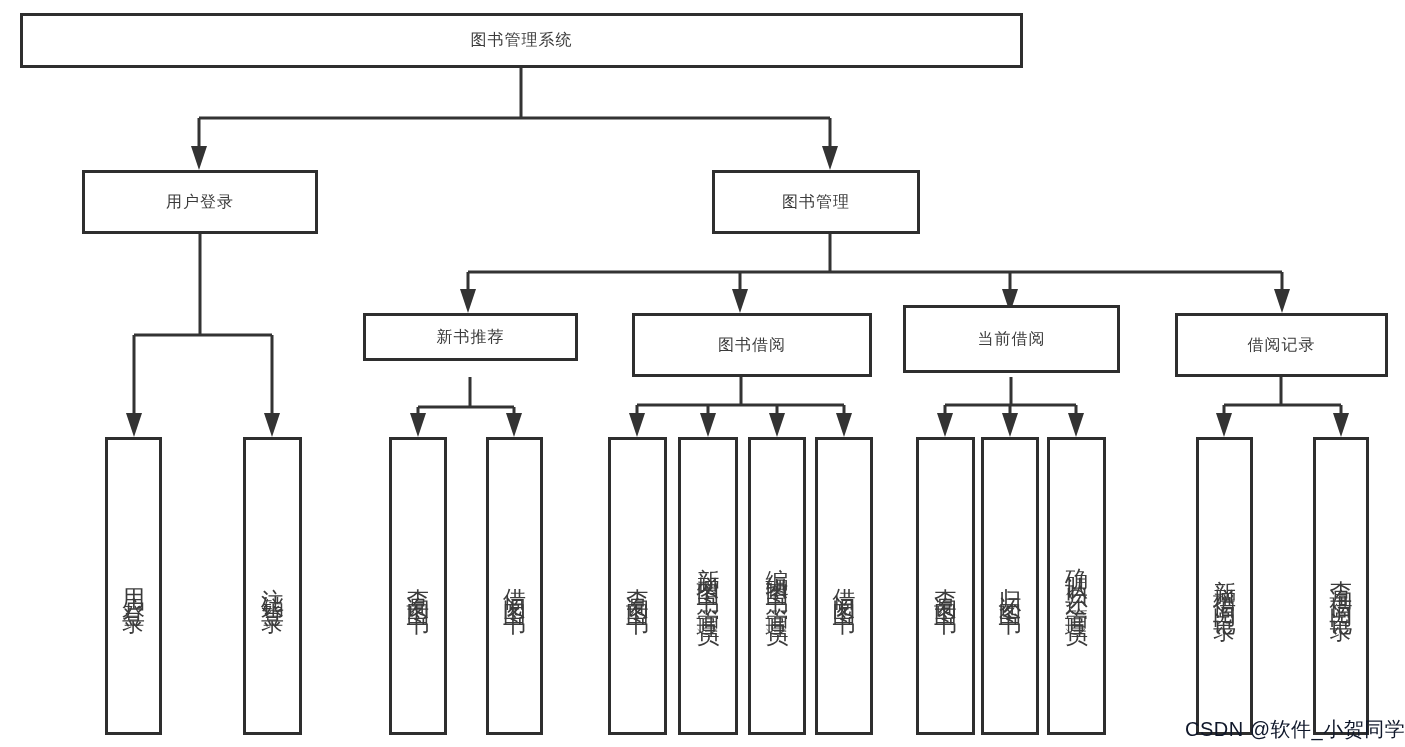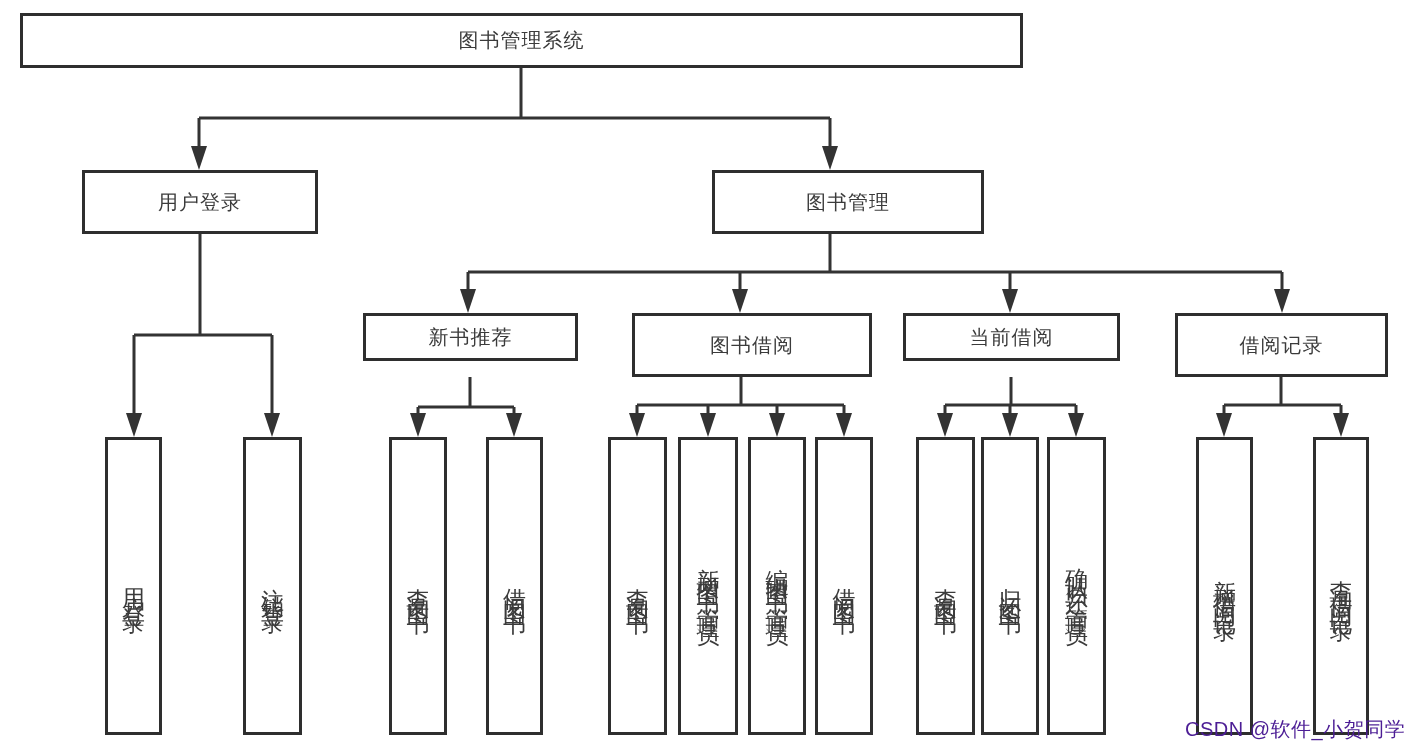--- a/index.html
+++ b/index.html
@@ -26,38 +26,38 @@
     position: absolute;
     box-sizing: border-box;
     border: 3px solid #2e2e2e;
     background: #ffffff;
     display: flex;
     align-items: center;
     justify-content: center;
     color: #3b3b3b;
   }
   .hbox {
-    font-size: 20px;
+    font-size: 16px;
     letter-spacing: 1px;
     align-items: center;
   }
   .vbox .vtext {
     writing-mode: vertical-rl;
     text-orientation: mixed;
     font-size: 23px;
     letter-spacing: 8px;
     line-height: 1;
     white-space: nowrap;
   }
   .watermark {
     position: absolute;
     left: 1185px;
     top: 716px;
     font-size: 20px;
-    color: #4c1d95;
+    color: #0f172a;
     letter-spacing: 0.5px;
     white-space: nowrap;
   }
 </style>
 </head>
 <body>
 
 <div id="canvas">
 
   <svg id="connectors" viewBox="0 0 1405 747" xmlns="http://www.w3.org/2000/svg">
@@ -93,31 +93,31 @@
     </g>
   </svg>
 
   <div class="node hbox" style="left:20px;top:13px;width:1003px;height:55px">
     <span>图书管理系统</span>
   </div>
 
   <div class="node hbox" style="left:82px;top:170px;width:236px;height:64px">
     <span>用户登录</span>
   </div>
-  <div class="node hbox" style="left:712px;top:170px;width:272px;height:64px">
+  <div class="node hbox" style="left:712px;top:170px;width:208px;height:64px">
     <span>图书管理</span>
   </div>
 
   <div class="node hbox" style="left:363px;top:313px;width:215px;height:48px">
     <span>新书推荐</span>
   </div>
   <div class="node hbox" style="left:632px;top:313px;width:240px;height:64px">
     <span>图书借阅</span>
   </div>
-  <div class="node hbox" style="left:903px;top:313px;width:217px;height:48px">
+  <div class="node hbox" style="left:903px;top:305px;width:217px;height:68px">
     <span>当前借阅</span>
   </div>
   <div class="node hbox" style="left:1175px;top:313px;width:213px;height:64px">
     <span>借阅记录</span>
   </div>
 
   <div class="node vbox" style="left:105px;top:437px;width:57px;height:298px">
     <span class="vtext">用户登录</span>
   </div>
   <div class="node vbox" style="left:243px;top:437px;width:59px;height:298px">

